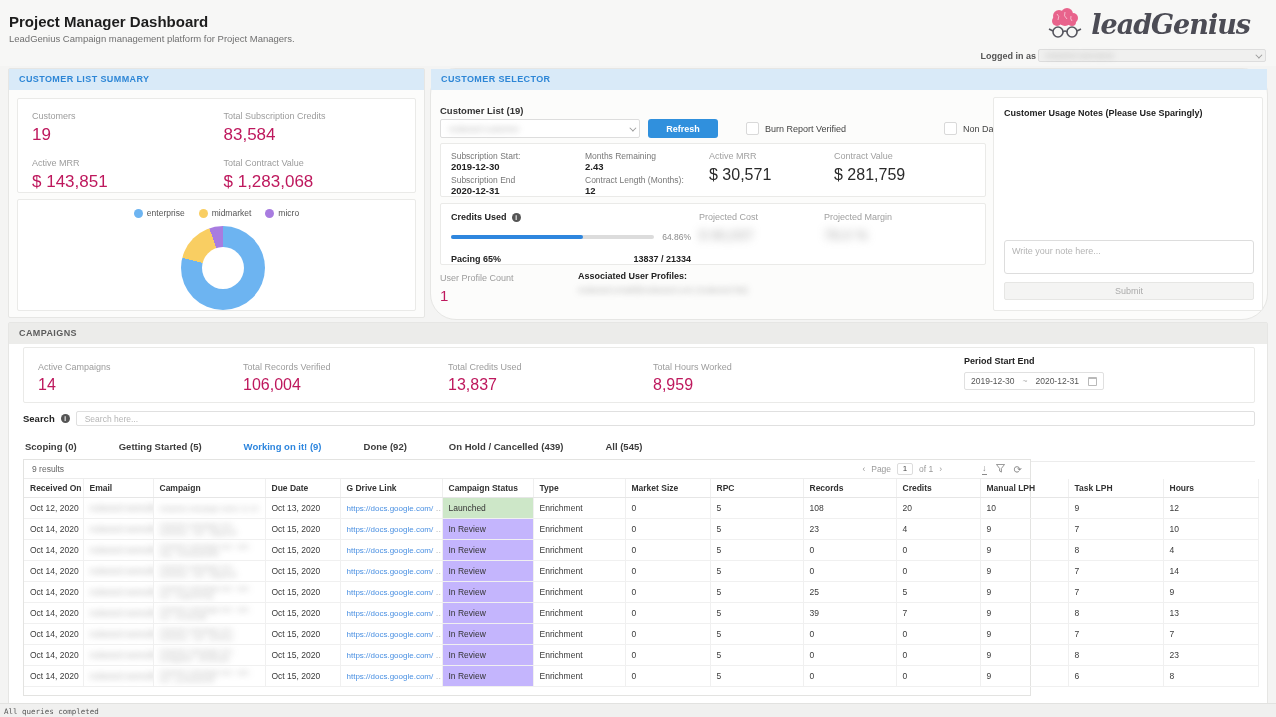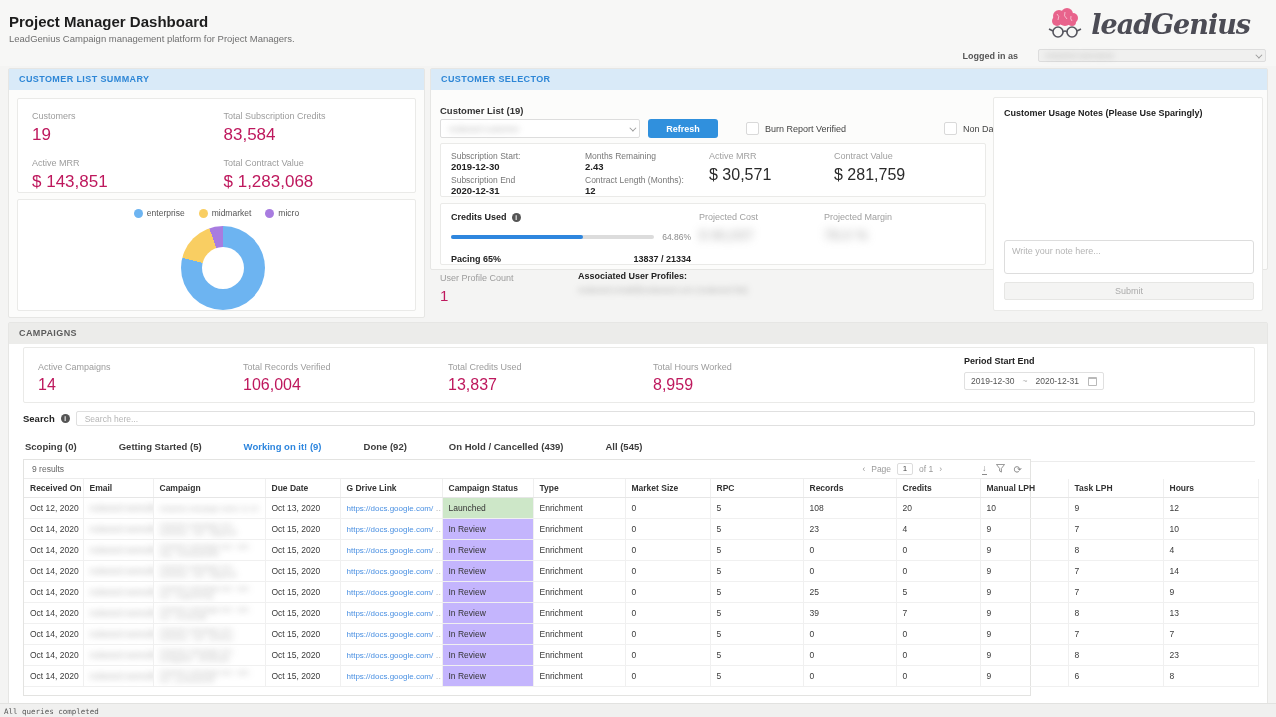--- a/index.html
+++ b/index.html
@@ -7,31 +7,31 @@
     font-family:"Liberation Sans", sans-serif; color:#333; }
   .blur { filter:blur(3px); opacity:.55; color:#777; }
   .blur2 { filter:blur(4px); opacity:.5; color:#888; }
 
   
   .page-header { position:relative; height:66px; background:#f7f7f6; }
   .page-title { position:absolute; left:9px; top:13px; font-size:15px; font-weight:bold; color:#1d1d1d; }
   .page-sub { position:absolute; left:9px; top:33px; font-size:9.5px; color:#6f6f6f; }
   .brand { position:absolute; right:26px; top:6px; display:flex; align-items:center; gap:6px; }
   .brand-text { font-family:"DejaVu Serif", serif; font-style:italic; font-weight:bold; font-size:27px; color:#4c4c55; letter-spacing:-1px; }
-  .login-row { position:absolute; right:10px; top:49px; display:flex; align-items:center; gap:20px; }
+  .login-row { position:absolute; right:10px; top:49px; display:flex; align-items:center; gap:2px; }
   .login-label { font-size:9px; font-weight:bold; color:#555; }
   .mini-select { position:relative; width:228px; height:13px; background:#f0f0ef; border:1px solid #ddd; border-radius:2px; font-size:8px; color:#999; padding:1px 14px 0 6px; }
   .chev { position:absolute; right:5px; top:4px; width:5px; height:5px; border-right:1px solid #999; border-bottom:1px solid #999; transform:rotate(45deg) translateY(-2px); }
 
   
   .panel { position:absolute; background:#fcfcfb; border:1px solid #e6e6e4; border-radius:2px; }
   .panel-head { height:21px; background:#d9eaf8; color:#2d86d6; font-size:9px; font-weight:bold; letter-spacing:.4px; padding:5px 10px; }
   .panel-gray .panel-head { background:#ececea; color:#5c5c5c; }
   #summary-panel { left:8px; top:68px; width:417px; height:250px; }
-  #selector-panel { left:430px; top:68px; width:838px; height:202px; }
+  #selector-panel { left:430px; top:68px; width:838px; height:252px;border-radius:26px; }
 
   .card { background:#fff; border:1px solid #eaeae8; border-radius:2px; }
   .stat-label { font-size:9px; color:#9c9c9c; margin-bottom:4px; }
   .stat-value { font-size:17px; color:#be185d; }
 
   #summary-stats { position:absolute; left:8px; top:29px; width:399px; height:95px; display:grid; grid-template-columns:1fr 1fr; padding:12px 0 0 14px; row-gap:12px; }
   #donut-card { position:absolute; left:8px; top:130px; width:399px; height:112px; }
   #donut-legend { display:flex; justify-content:center; gap:14px; padding-top:8px; }
   .leg-item { display:flex; align-items:center; gap:4px; font-size:8.5px; color:#555; }
   .leg-dot { width:9px; height:9px; border-radius:50%; }

